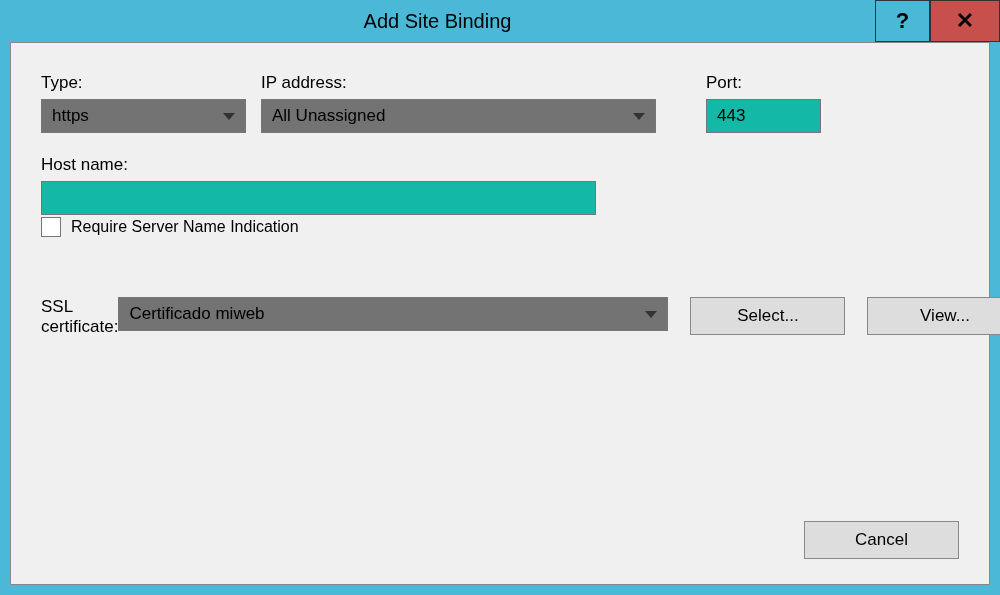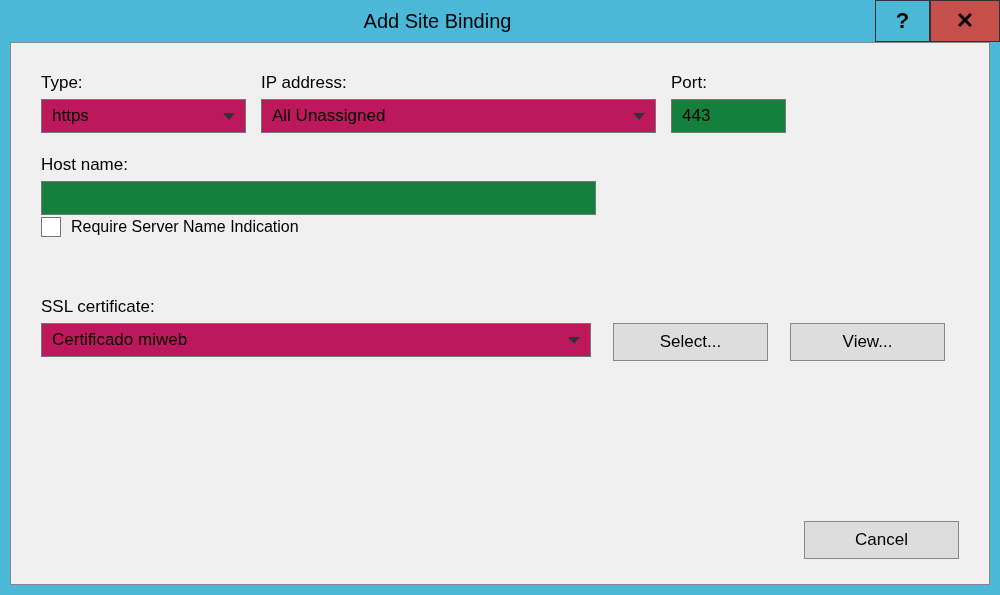--- a/index.html
+++ b/index.html
@@ -71,25 +71,25 @@
     .field {
       display: flex;
       flex-direction: column;
     }
     .field label {
       margin-bottom: 6px;
       font-size: 17px;
     }
     .type-field { width: 205px; }
     .ip-field { width: 395px; }
-    .port-field { width: 115px; }
+    .port-field { width: 115px; margin-left: 35px; }
     .dropdown {
       height: 34px;
       border: 1px solid #767676;
-      background: #be185d;
+      background: #737373;
       display: flex;
       align-items: center;
       padding: 0 10px;
       position: relative;
       cursor: pointer;
     }
     .dropdown-text {
       flex: 1;
       font-size: 17px;
     }
@@ -97,21 +97,21 @@
       width: 0;
       height: 0;
       border-left: 6px solid transparent;
       border-right: 6px solid transparent;
       border-top: 7px solid #333;
       margin-left: 6px;
     }
     .text-input {
       height: 34px;
       border: 1px solid #767676;
-      background: #15803d;
+      background: #14b8a6;
       padding: 0 10px;
       font-size: 17px;
       font-family: inherit;
       outline: none;
     }
     .hostname-field { width: 555px; margin-bottom: 2px; }
     .hostname-field .text-input { width: 100%; }
     .checkbox-row {
       display: flex;
       align-items: center;
@@ -121,21 +121,21 @@
     .checkbox {
       width: 20px;
       height: 20px;
       border: 1px solid #767676;
       background: #fff;
       cursor: pointer;
     }
     .checkbox-label {
       font-size: 16px;
     }
-    .ssl-section { display: flex; flex-direction: column; margin-bottom: 45px; }
+    .ssl-section { display: flex; flex-direction: row; margin-bottom: 45px; }
     .ssl-label { margin-bottom: 6px; font-size: 17px; }
     .ssl-row {
       display: flex;
       gap: 22px;
     }
     .ssl-dropdown { width: 550px; }
     .btn {
       height: 38px;
       width: 155px;
       background: #ddd;

